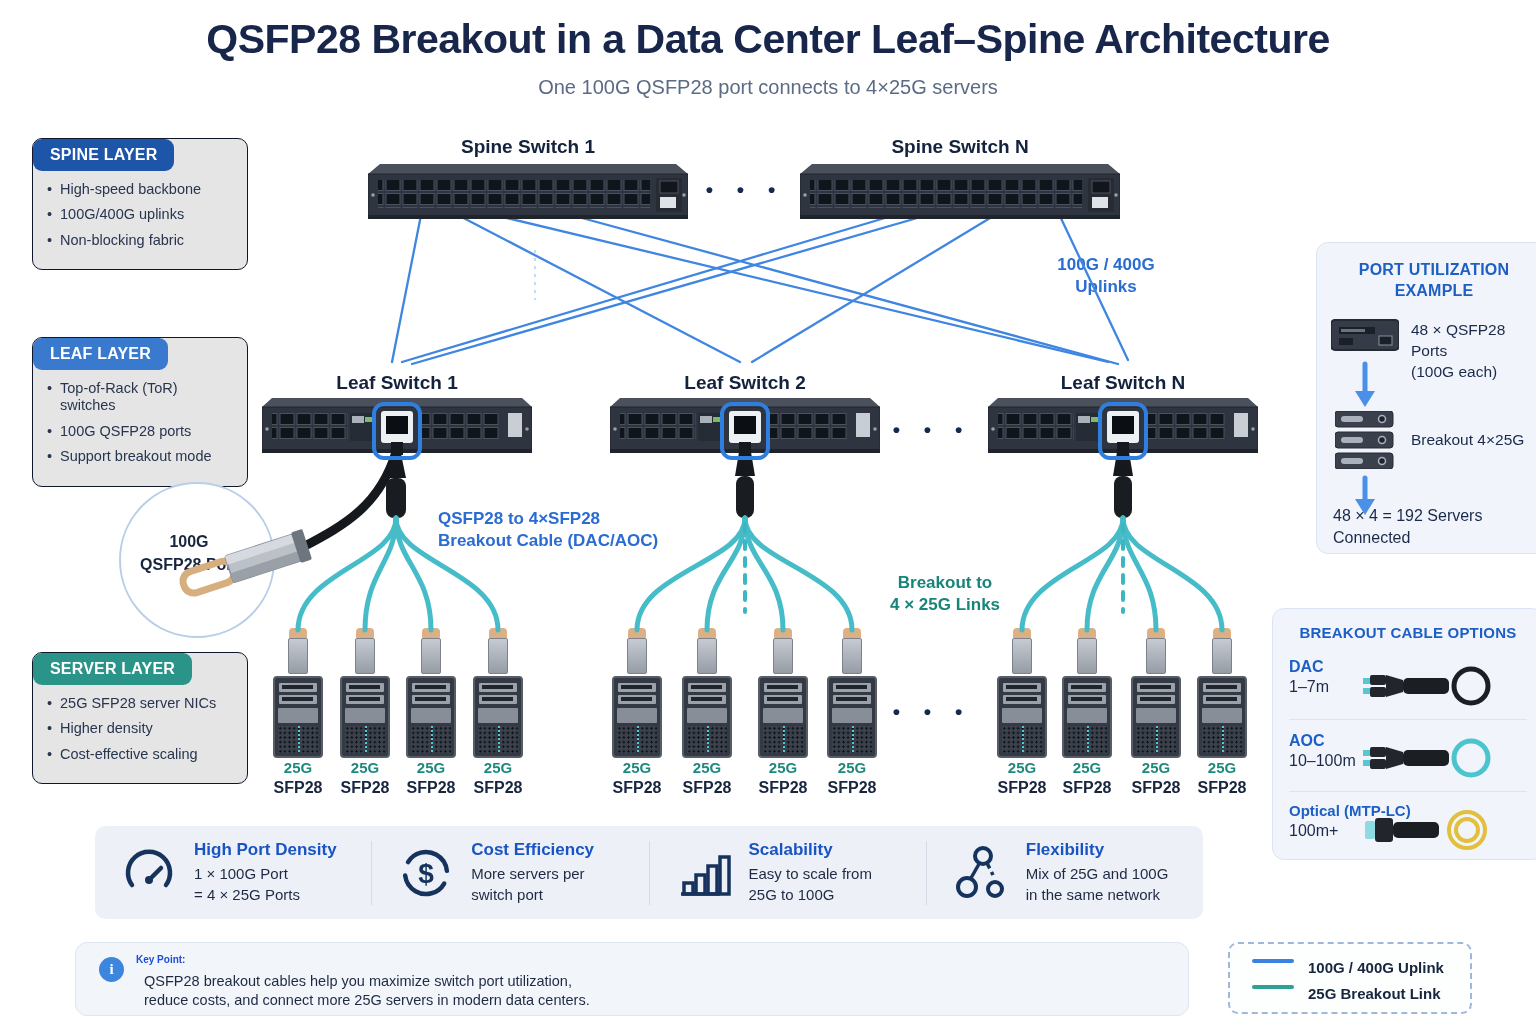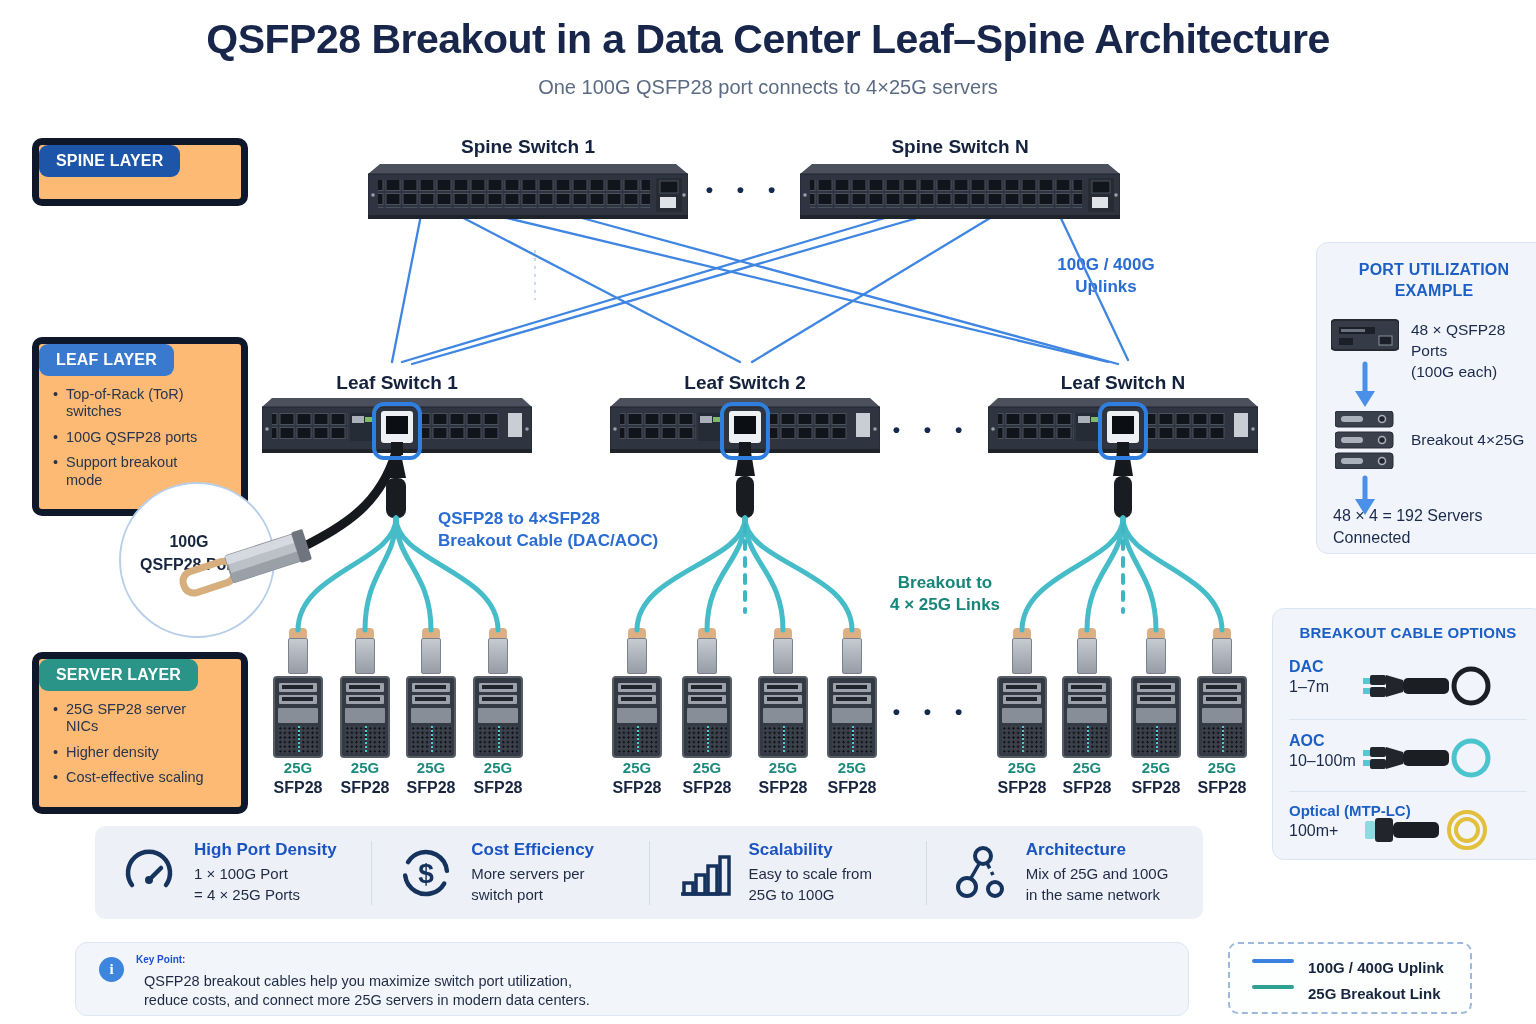--- a/index.html
+++ b/index.html
@@ -3,21 +3,21 @@
 <meta charset="utf-8">
 <style>
   html,body{margin:0;padding:0;background:#ffffff;}
   .canvas{position:relative;width:1536px;height:1024px;background:#ffffff;overflow:hidden;
           font-family:"Liberation Sans","DejaVu Sans",sans-serif;color:#17253f;}
   .abs{position:absolute;}
   
   .title{left:0;top:16px;width:1536px;text-align:center;font-size:41px;font-weight:800;color:#17264a;letter-spacing:-0.5px;}
   .subtitle{left:0;top:76px;width:1536px;text-align:center;font-size:20px;color:#5b6b84;}
   
-  .layerbox{width:216px;background:#fdba74;border:7px solid #0f172a;border-radius:10px;padding:42px 28px 12px 12px;box-sizing:border-box;}
+  .layerbox{width:216px;background:#e5e5e5;border:1px solid #0f172a;border-radius:10px;padding:42px 28px 12px 12px;box-sizing:border-box;}
   .pill{position:absolute;left:0;top:0;height:32px;line-height:32px;padding:0 17px;border-radius:9px;color:#fff;font-weight:bold;font-size:16px;letter-spacing:0.2px;}
   .bl{list-style:none;margin:0;padding:0;}
   .bl li{position:relative;padding-left:15px;font-size:14.5px;color:#28354f;margin:0 0 8px 0;line-height:1.2;}
   .bl li::before{content:"•";position:absolute;left:2px;top:0;color:#28354f;}
   
   .swlabel{font-size:19px;font-weight:bold;color:#14223d;text-align:center;}
   .dots{font-size:21px;font-weight:800;color:#14294e;letter-spacing:9px;text-align:center;}
   
   .ann-blue{color:#2a6cd2;font-weight:bold;font-size:17px;line-height:22px;}
   .ann-teal{color:#17857a;font-weight:bold;font-size:17px;line-height:22px;text-align:center;}
@@ -125,20 +125,25 @@
       <circle cx="316" cy="31" r="1.8" fill="#9aa0a8"></circle>
   </svg>
 
   <div class="abs ann-blue" style="left:1030px;top:254px;width:152px;text-align:center;">
     <span>100G / 400G</span><br>
     <span>Uplinks</span>
   </div>
 
   <div class="abs layerbox" style="left:32px;top:138px;">
     <div class="pill" style="background:#1d55a8;">SPINE LAYER</div>
+    <ul class="bl">
+      <li>High-speed backbone</li>
+      <li>100G/400G uplinks</li>
+      <li>Non-blocking fabric</li>
+    </ul>
   </div>
 
   <div class="abs layerbox" style="left:32px;top:337px;">
     <div class="pill" style="background:#3a7ace;">LEAF LAYER</div>
     <ul class="bl">
       <li>Top-of-Rack (ToR) switches</li>
       <li>100G QSFP28 ports</li>
       <li>Support breakout mode</li>
     </ul>
   </div>
@@ -563,21 +568,21 @@
       <svg width="56" height="56" viewBox="0 0 56 56">
         <g fill="none" stroke="#16335e" stroke-width="4">
           <circle cx="30" cy="11" r="8"></circle>
           <circle cx="14" cy="42" r="9"></circle>
           <circle cx="42" cy="44" r="7"></circle>
           <line x1="26" y1="19" x2="18" y2="33" stroke-width="3.5"></line>
           <line x1="34" y1="18" x2="40" y2="30" stroke-width="3.5" stroke-dasharray="6 4"></line>
         </g>
       </svg>
       <div class="ftext">
-        <div class="ftitle">Architecture</div>
+        <div class="ftitle">Flexibility</div>
         <div class="fdesc"><span>Mix of 25G and 100G</span><br><span>in the same network</span></div>
       </div>
     </div>
   </div>
 
   <div class="abs keypoint">
     <div class="kp-icon"></div>
     <div class="kp-label">Key Point:</div>
     <div class="kp-line" style="top:30px;">QSFP28 breakout cables help you maximize switch port utilization,</div>
     <div class="kp-line" style="top:49px;">reduce costs, and connect more 25G servers in modern data centers.</div>

